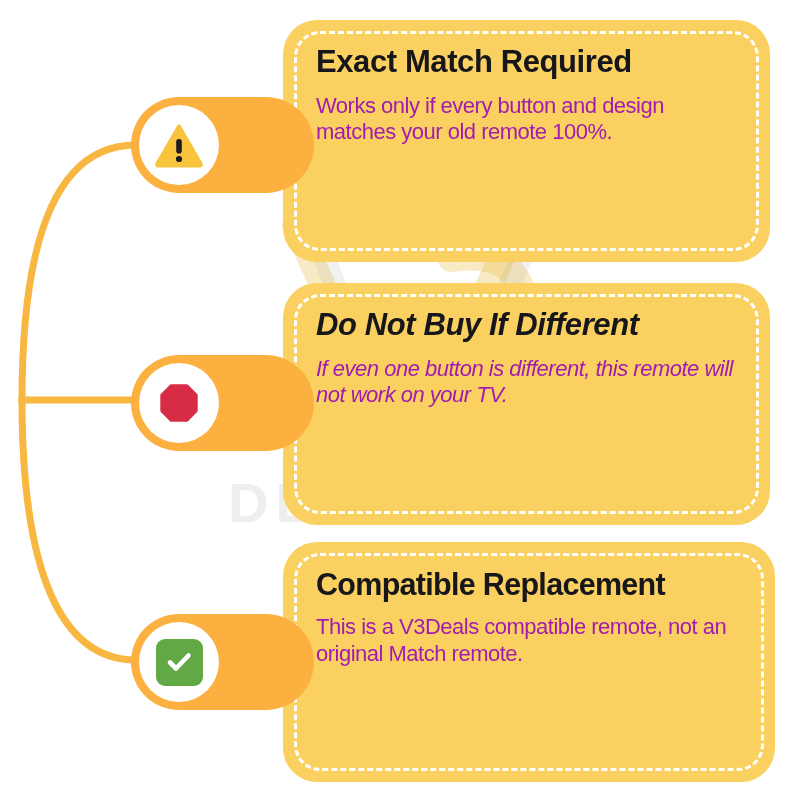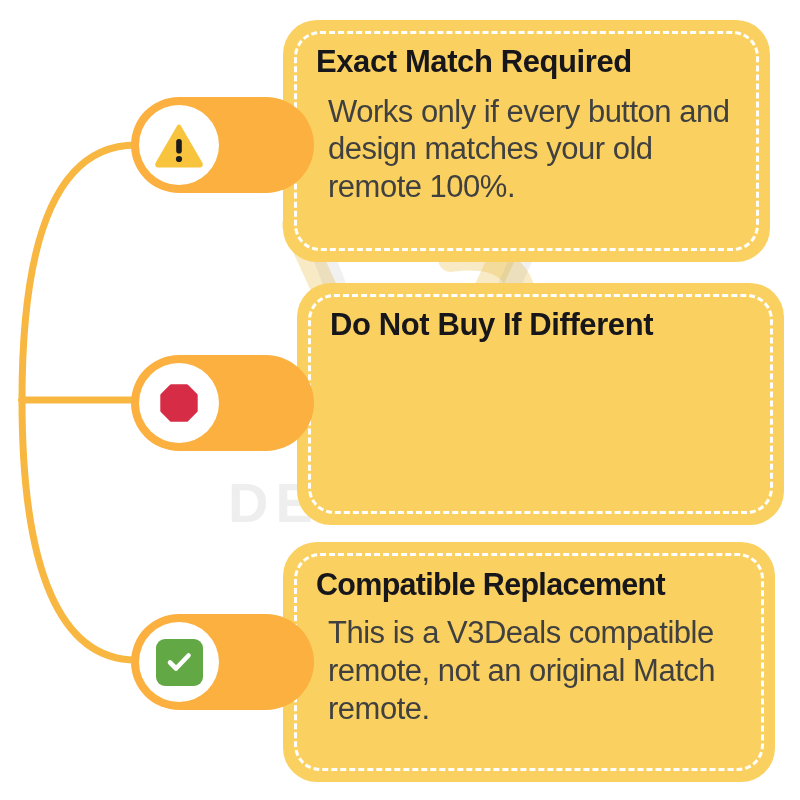--- a/index.html
+++ b/index.html
@@ -59,21 +59,21 @@
 
   
   .card {
     position: absolute;
     box-sizing: border-box;
     background: #FAD160;
     border-radius: 34px;
     z-index: 2;
   }
   .card-1 { left: 283px; top: 20px;  width: 487px; height: 242px; }
-  .card-2 { left: 297px; top: 283px; width: 487px; height: 242px; }
+  .card-2 { left: 283px; top: 283px; width: 487px; height: 242px; font-style: italic; }
   .card-3 { left: 283px; top: 542px; width: 492px; height: 240px; }
 
   .card-dash {
     position: absolute;
     left: 11px;
     top: 11px;
     right: 11px;
     bottom: 11px;
     border: 3px dashed #ffffff;
     border-radius: 26px;
@@ -98,25 +98,25 @@
     color: #17161b;
     letter-spacing: -0.4px;
     margin: 0 0 14px 0;
     white-space: nowrap;
   }
   .card-3 .card-title { font-size: 30.5px; letter-spacing: -0.7px; }
 
   .card-body {
     font-family: "Liberation Sans", sans-serif;
     font-weight: 400;
-    font-size: 31px;
+    font-size: 22px;
     line-height: 1.22;
-    color: #404040;
+    color: #a21caf;
     letter-spacing: -0.5px;
-    margin: 12px;
+    margin: 0;
   }
 
   
   .icon-badge {
     position: absolute;
     z-index: 4;
     height: 96px;
     background: #FBB03F;
     border-radius: 48px;
     display: flex;
@@ -199,20 +199,21 @@
         <rect x="23.2" y="20" width="5.6" height="14.5" rx="2.8" fill="#1B1A1F"></rect>
         <circle cx="26" cy="40" r="3.1" fill="#1B1A1F"></circle>
       </svg>
     </div>
   </div>
 
   <div class="card card-2">
     <div class="card-dash"></div>
     <div class="card-inner">
       <div class="card-title">Do Not Buy If Different</div>
+      <div class="card-body">If even one button is different, this remote will not work on your TV.</div>
     </div>
   </div>
 
   <div class="icon-badge badge-2">
     <div class="icon-circle">
       <svg class="icon-glyph" viewBox="0 0 52 52">
         <path d="M18.2 9 H33.8 L43 18.2 V33.8 L33.8 43 H18.2 L9 33.8 V18.2 Z" fill="#D72C45" stroke="#D72C45" stroke-width="3.4" stroke-linejoin="round"></path>
       </svg>
     </div>
   </div>

